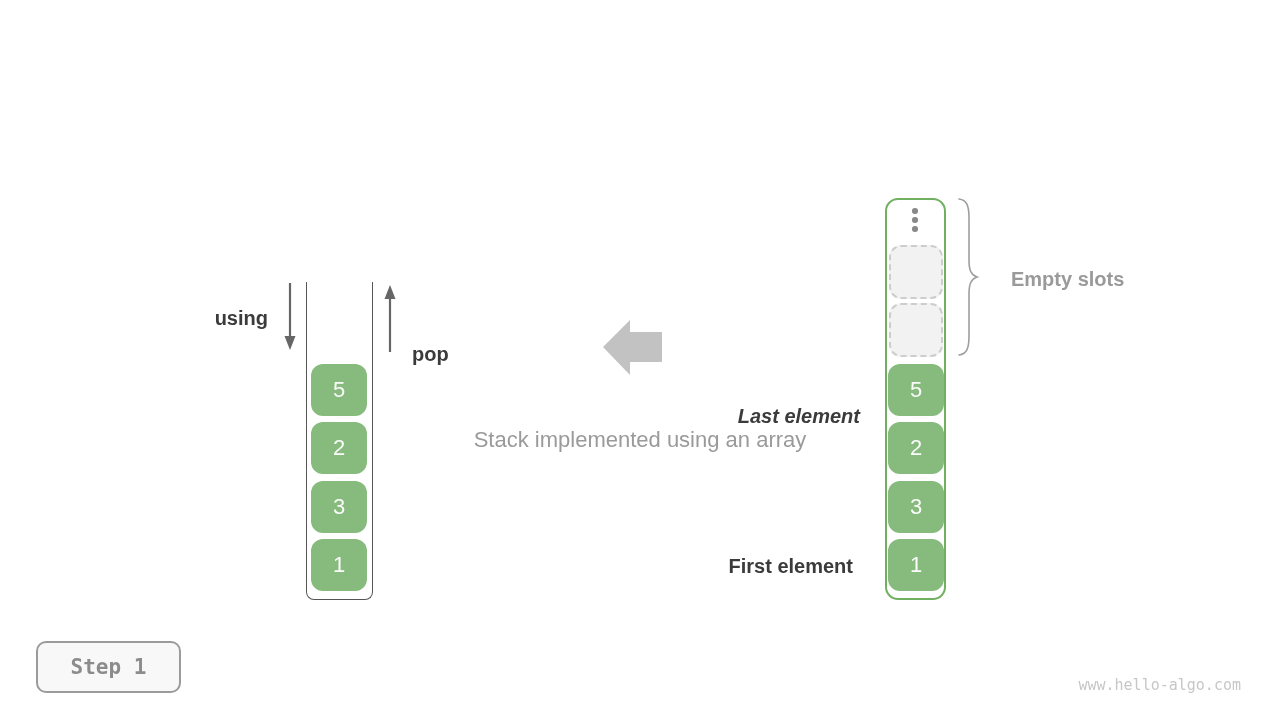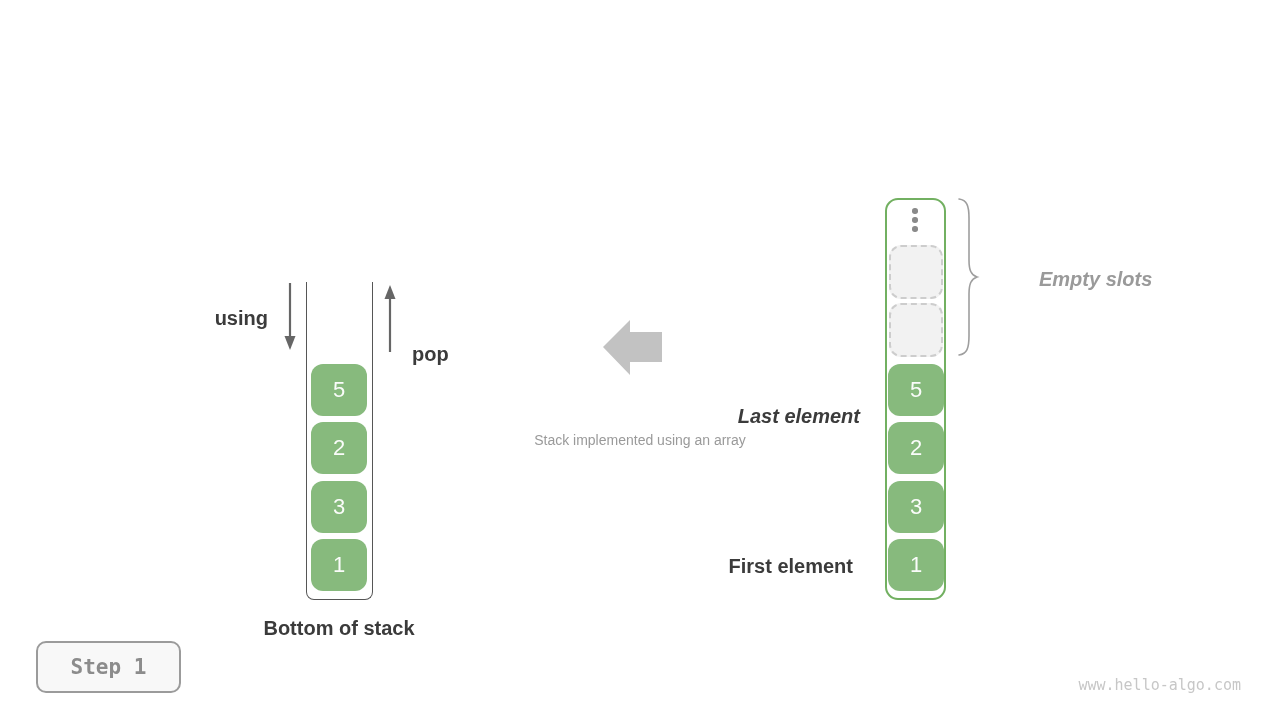--- a/index.html
+++ b/index.html
@@ -33,21 +33,21 @@
     left:885px;top:198px;width:61px;height:402px;box-sizing:border-box;
     border:2px solid var(--array-border-green,#72b061);border-radius:13px;
   }
   .ellipsis{left:912px;top:208px;display:flex;flex-direction:column;gap:3.5px;}
   .ellipsis .dot{width:5.5px;height:5.5px;border-radius:50%;background:#8a8a8a;}
   .slot{
     left:889px;width:54px;height:54px;box-sizing:border-box;
     background:#f2f2f2;border:2px dashed #cdcdcd;border-radius:12px;
   }
 
-  .caption{font-size:14px;color:var(--gray-text,#9a9a9a);line-height:26px;white-space:nowrap;}
+  .caption{font-size:22px;color:var(--gray-text,#9a9a9a);line-height:26px;white-space:nowrap;}
 
   .step-badge{
     left:36px;top:641px;width:145px;height:52px;box-sizing:border-box;
     background:#f8f8f8;border:2px solid #9b9b9b;border-radius:10px;
     display:flex;align-items:center;justify-content:center;
   }
   .step-badge span{
     font-family:"DejaVu Sans Mono",monospace;font-weight:bold;
     font-size:21px;color:#8c8c8c;white-space:pre;
   }
@@ -78,21 +78,20 @@
 
   <div class="abs stack-container"></div>
 
   <div class="abs boxes" style="left:311px;top:364px;">
     <div class="box">5</div>
     <div class="box">2</div>
     <div class="box">3</div>
     <div class="box">1</div>
   </div>
 
-  <div class="abs lbl center" style="left:239px;top:616px;width:200px;">Bottom of stack</div>
 
   <svg class="abs" style="left:603px;top:320px;" width="59" height="55" viewBox="0 0 59 55">
     <polygon points="0,27 27,0 27,12 59,12 59,42 27,42 27,55" fill="#c2c2c2"></polygon>
   </svg>
 
   <div class="abs caption center" style="left:440px;top:427px;width:400px;">Stack implemented using an array</div>
 
   <div class="abs array-container"></div>
 
   <div class="abs ellipsis">
@@ -108,21 +107,21 @@
     <div class="box">5</div>
     <div class="box">2</div>
     <div class="box">3</div>
     <div class="box">1</div>
   </div>
 
   <svg class="abs" style="left:956px;top:197px;" width="24" height="160" viewBox="0 0 24 160">
     <path d="M3,2 C11,3 13,9 13,21 L13,63 C13,73 15,78 21,80 C15,82 13,87 13,97 L13,139 C13,151 11,157 3,158" fill="none" stroke="#9e9e9e" stroke-width="1.6" stroke-linecap="round"></path>
   </svg>
 
-  <div class="abs lbl gray" style="left:1039px;top:267px;font-style:italic;">Empty slots</div>
+  <div class="abs lbl gray" style="left:1011px;top:267px;">Empty slots</div>
 
   <div class="abs lbl right" style="left:660px;top:404px;width:200px;font-style:italic;">Last element</div>
 
   <div class="abs lbl right" style="left:653px;top:554px;width:200px;">First element</div>
 
   <div class="abs step-badge">
     <span>Step 1</span>
   </div>
 
   <div class="abs watermark">www.hello-algo.com</div>

